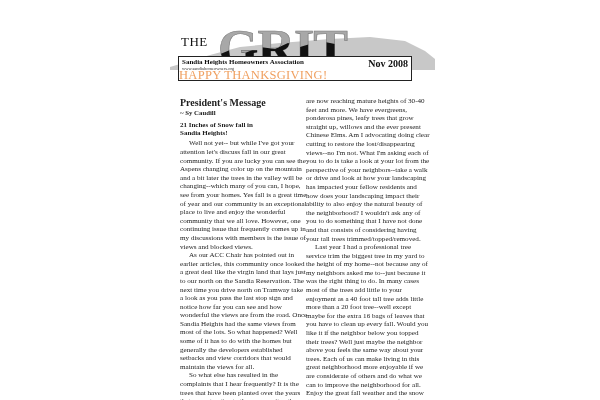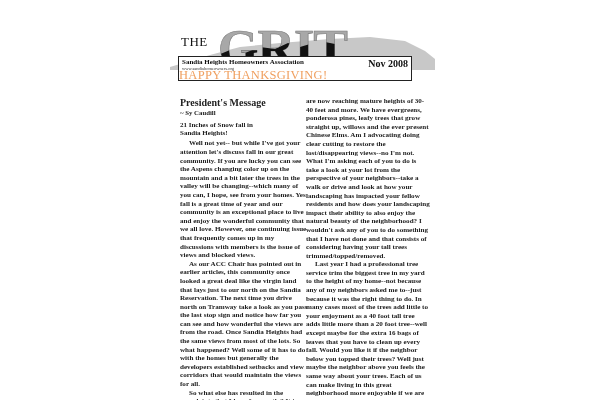--- a/index.html
+++ b/index.html
@@ -17,21 +17,21 @@
   .date { position: absolute; right: 3px; top: 1px; font-size: 10px; font-weight: bold; font-family: "Liberation Serif", serif; }
   .banner { position: absolute; left: 0; right: 0; top: 11px; font-size: 12.5px; color: #f0a060; font-family: "Liberation Serif", serif; letter-spacing: 0.3px; }
 
   
   .col { position: absolute; top: 97px; width: 128px; font-size: 7.1px; line-height: 8.6px; font-family: "Liberation Serif", serif; color: #222; }
   .col-left { left: 180px; }
   .col-right { left: 306px; width: 124px; }
   .title { font-size: 10px; font-weight: bold; line-height: 11px; margin: 0; }
   .byline { font-size: 6.8px; font-weight: bold; line-height: 8px; margin: 1px 0 4px 0; }
   .subhead { font-weight: bold; font-size: 7px; line-height: 8.2px; margin: 0 0 2px 0; }
-  .col p.body { margin: 0; text-indent: 9px; font-weight: bold; }
+  .col p.body { margin: 0; text-indent: 9px; }
   .col p.noindent { text-indent: 0; }
 </style>
 </head>
 <body>
 
 <div class="page">
 
   <div class="masthead">
     <svg class="logo-svg" width="265" height="45" viewBox="0 0 265 45" xmlns="http://www.w3.org/2000/svg">
 

